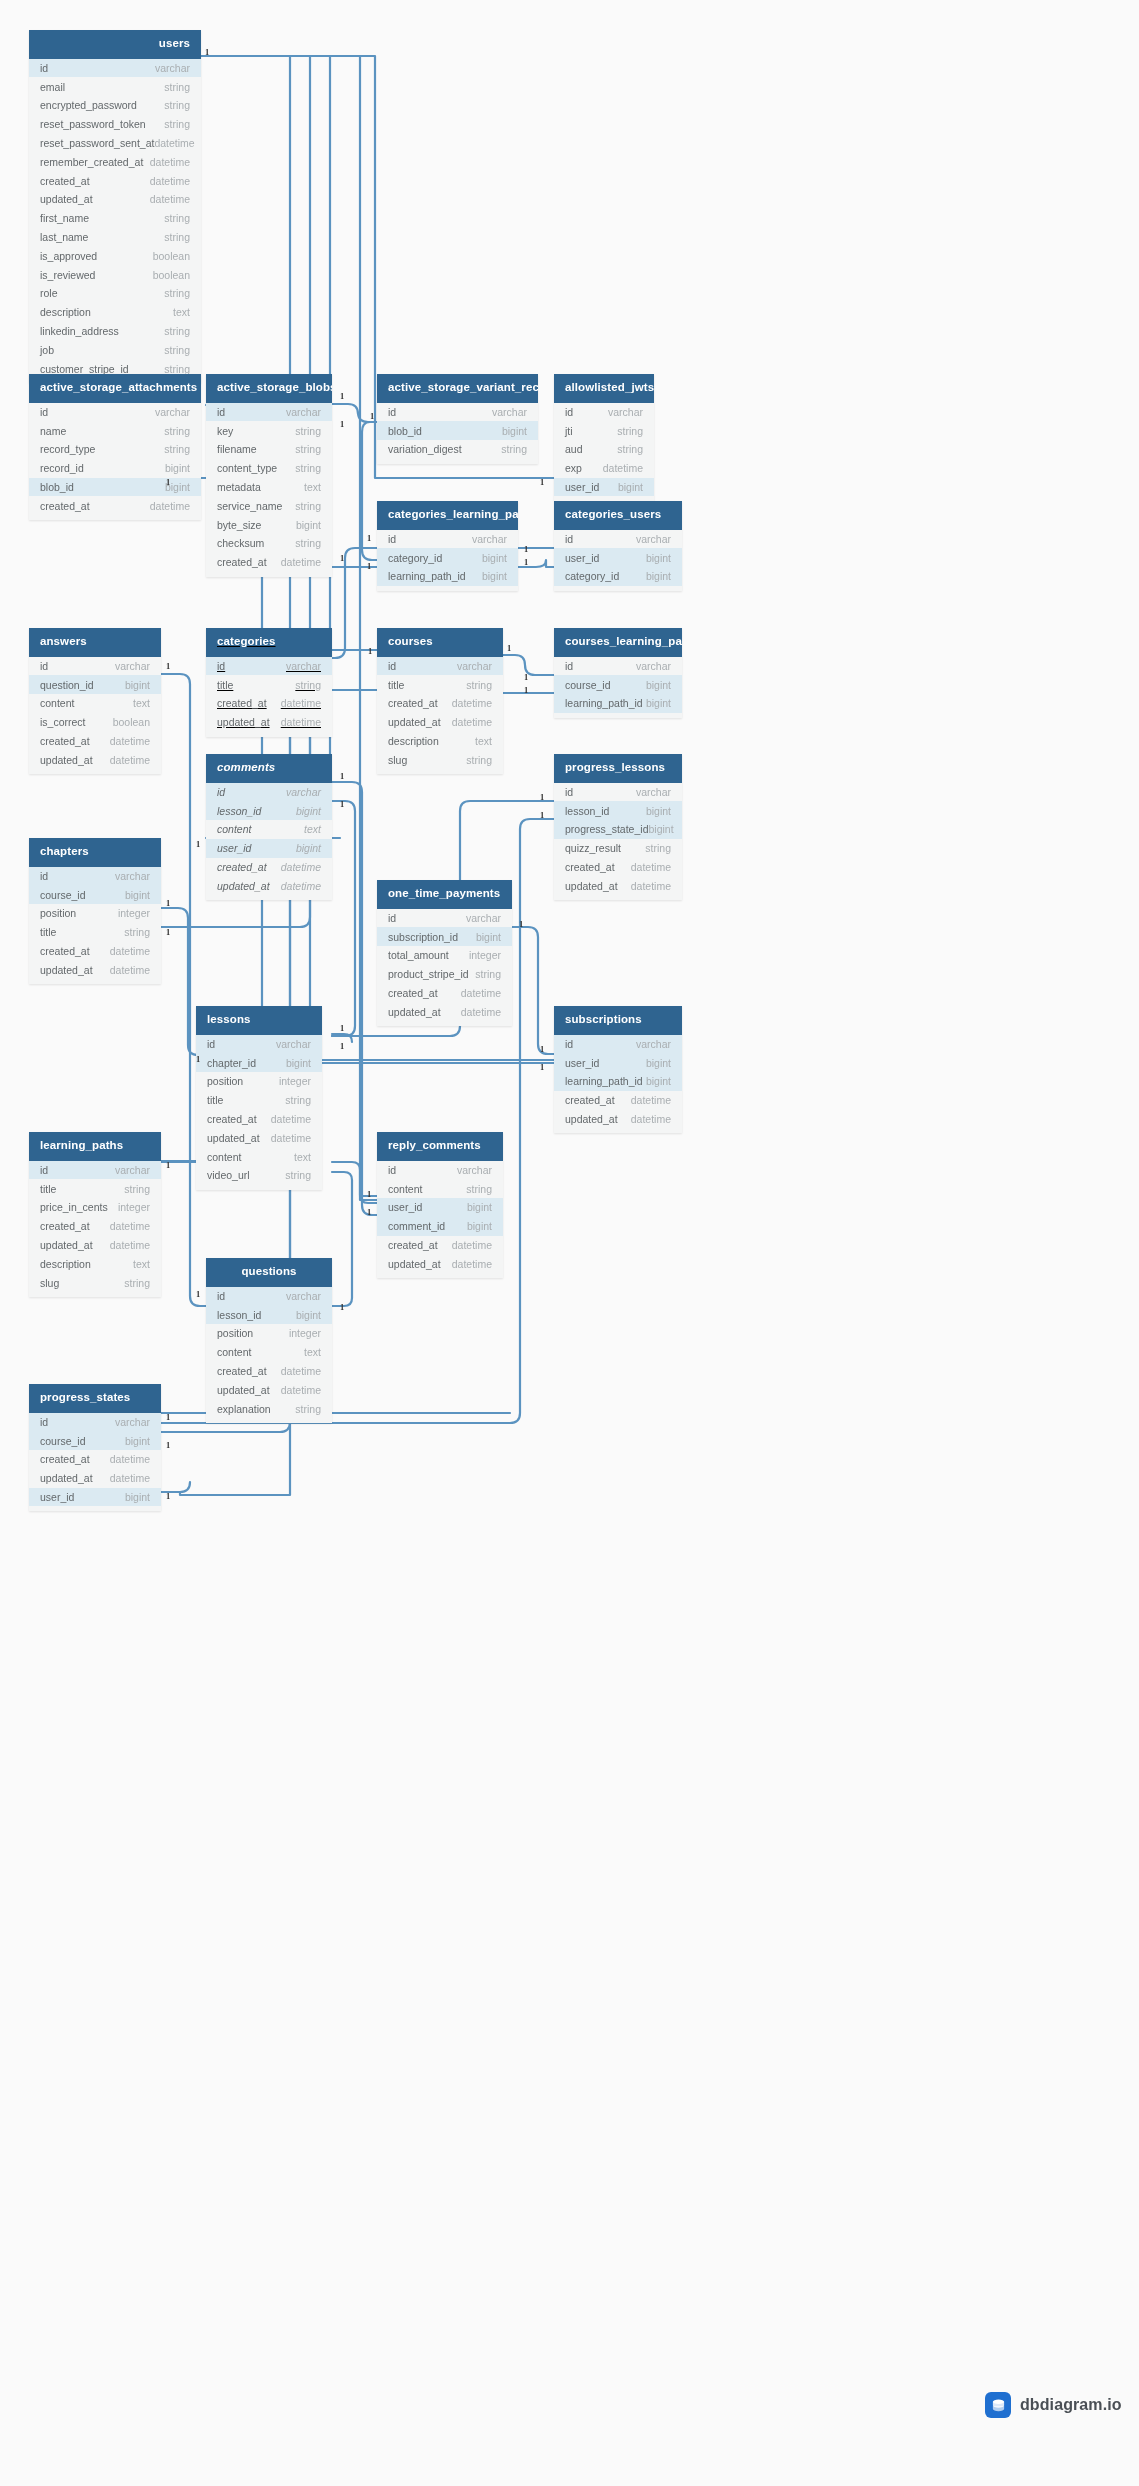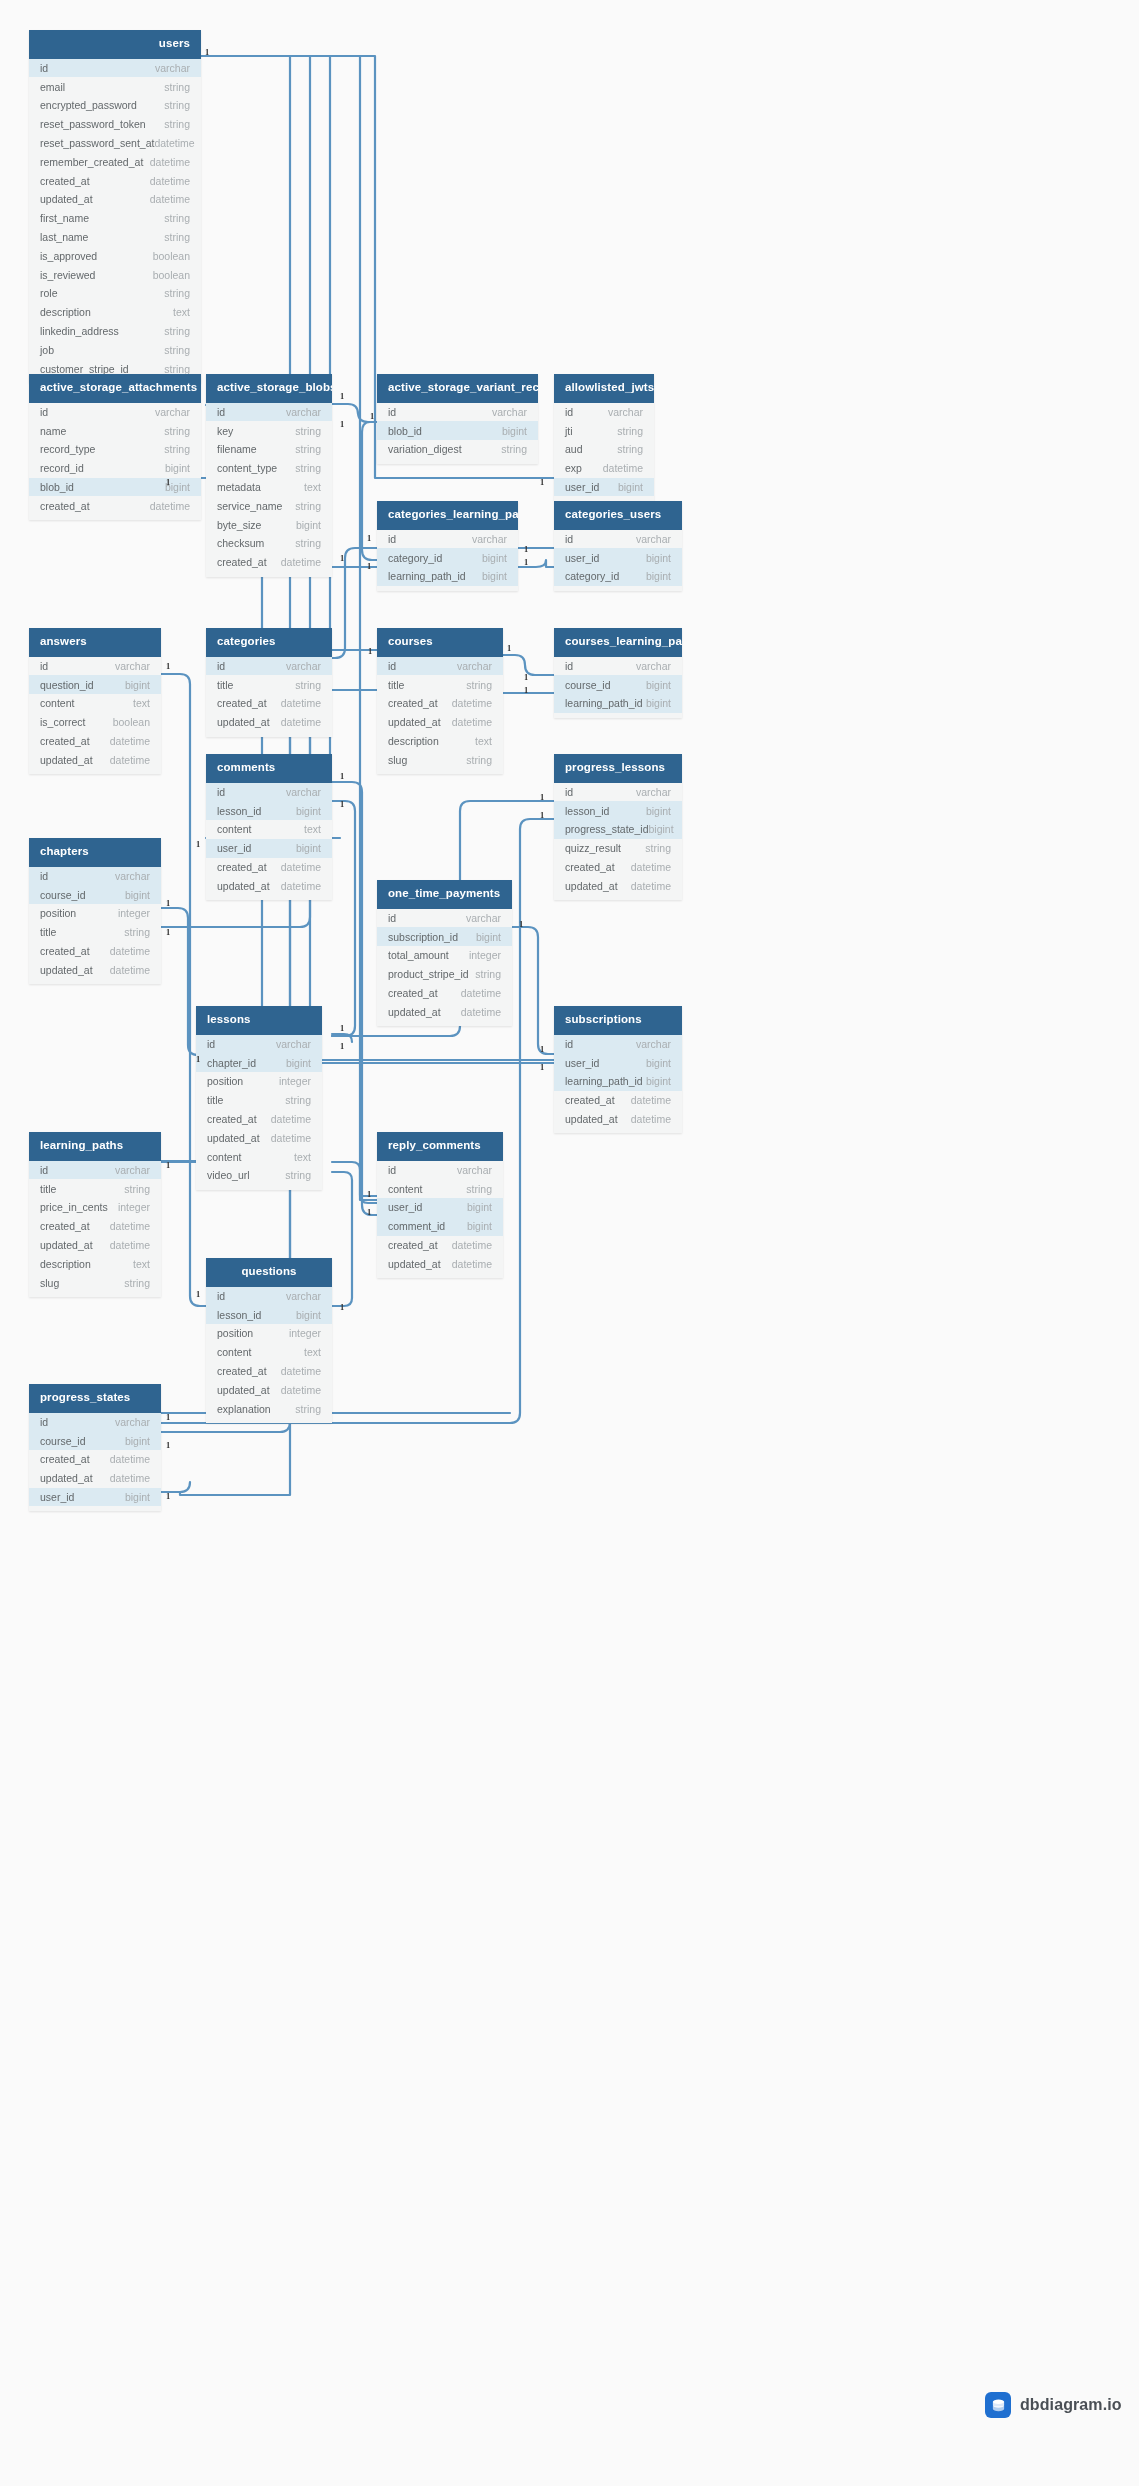--- a/index.html
+++ b/index.html
@@ -365,21 +365,21 @@
         <div class="field-row">
           <span class="field-name">created_at</span>
           <span class="field-type">datetime</span>
         </div>
         <div class="field-row">
           <span class="field-name">updated_at</span>
           <span class="field-type">datetime</span>
         </div>
         <div class="card-pad"></div>
       </div>
-      <div class="table-card" style="left: 206px; top: 628px; width: 126px;">
+      <div class="table-card" style="left: 206px; top: 628px; width: 126px; text-decoration: underline;">
         <div class="table-header">categories</div>
         <div class="field-row key">
           <span class="field-name">id</span>
           <span class="field-type">varchar</span>
         </div>
         <div class="field-row">
           <span class="field-name">title</span>
           <span class="field-type">string</span>
         </div>
         <div class="field-row">
@@ -429,21 +429,21 @@
         <div class="field-row key">
           <span class="field-name">course_id</span>
           <span class="field-type">bigint</span>
         </div>
         <div class="field-row key">
           <span class="field-name">learning_path_id</span>
           <span class="field-type">bigint</span>
         </div>
         <div class="card-pad"></div>
       </div>
-      <div class="table-card" style="left: 206px; top: 754px; width: 126px;">
+      <div class="table-card" style="left: 206px; top: 754px; width: 126px; font-style: italic;">
         <div class="table-header">comments</div>
         <div class="field-row key">
           <span class="field-name">id</span>
           <span class="field-type">varchar</span>
         </div>
         <div class="field-row key">
           <span class="field-name">lesson_id</span>
           <span class="field-type">bigint</span>
         </div>
         <div class="field-row">

